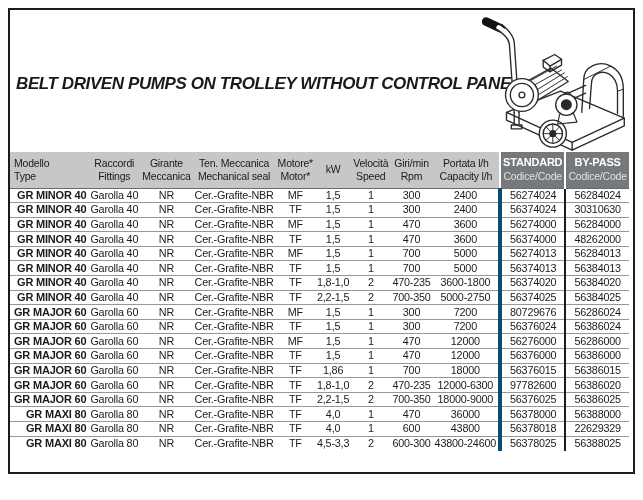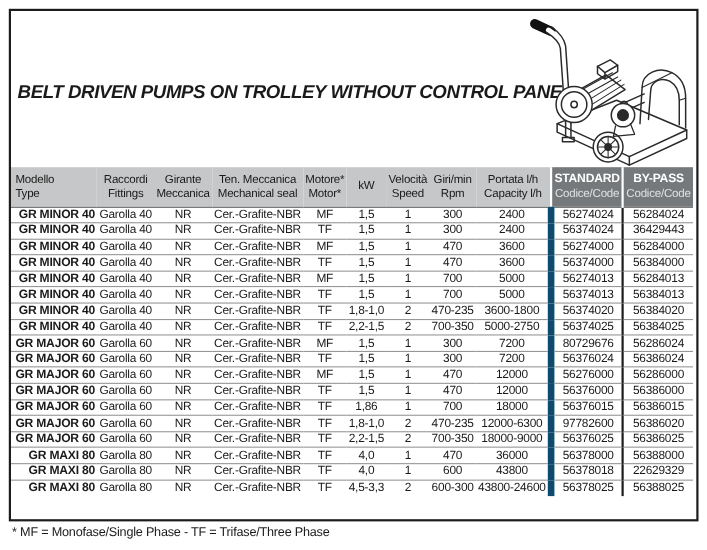--- a/index.html
+++ b/index.html
@@ -91,21 +91,21 @@
     line-height: 1;
     font-size: 10.8px;
   }
   tbody tr:last-child td { border-bottom: none; }
   tbody td.col-first {
     text-align: right;
     font-weight: 700;
     padding-left: 4px;
     font-size: 11px;
   }
-  tbody td.code-std { border-left: 6px solid #0c4a6e; border-right: 2px solid #1c1c1c; }
+  tbody td.code-std { border-left: 4px solid #0c4a6e; border-right: 2px solid #1c1c1c; }
   tbody td.code-byp { border-left: 2px solid #000000; }
 
   .footnote {
     position: absolute;
     left: 11px;
     top: 478px;
     font-size: 11.5px;
     color: #1a1a1a;
     letter-spacing: -0.2px;
   }
@@ -230,21 +230,21 @@
             <td class="col-first">GR MINOR 40</td>
             <td>Garolla 40</td>
             <td>NR</td>
             <td>Cer.-Grafite-NBR</td>
             <td>TF</td>
             <td>1,5</td>
             <td>1</td>
             <td>300</td>
             <td>2400</td>
             <td class="code-std">56374024</td>
-            <td class="code-byp">36429443</td>
+            <td class="code-byp">30310630</td>
           </tr>
           <tr>
             <td class="col-first">GR MINOR 40</td>
             <td>Garolla 40</td>
             <td>NR</td>
             <td>Cer.-Grafite-NBR</td>
             <td>MF</td>
             <td>1,5</td>
             <td>1</td>
             <td>470</td>
@@ -256,21 +256,21 @@
             <td class="col-first">GR MINOR 40</td>
             <td>Garolla 40</td>
             <td>NR</td>
             <td>Cer.-Grafite-NBR</td>
             <td>TF</td>
             <td>1,5</td>
             <td>1</td>
             <td>470</td>
             <td>3600</td>
             <td class="code-std">56374000</td>
-            <td class="code-byp">56384000</td>
+            <td class="code-byp">48262000</td>
           </tr>
           <tr>
             <td class="col-first">GR MINOR 40</td>
             <td>Garolla 40</td>
             <td>NR</td>
             <td>Cer.-Grafite-NBR</td>
             <td>MF</td>
             <td>1,5</td>
             <td>1</td>
             <td>700</td>
@@ -445,14 +445,13 @@
             <td>600-300</td>
             <td>43800-24600</td>
             <td class="code-std">56378025</td>
             <td class="code-byp">56388025</td>
           </tr>
         </tbody>
     </table>
 
   </div>
 
-  <div class="footnote">* MF = Monofase/Single Phase - TF = Trifase/Three Phase</div>
 </div>
 
 </body></html>

